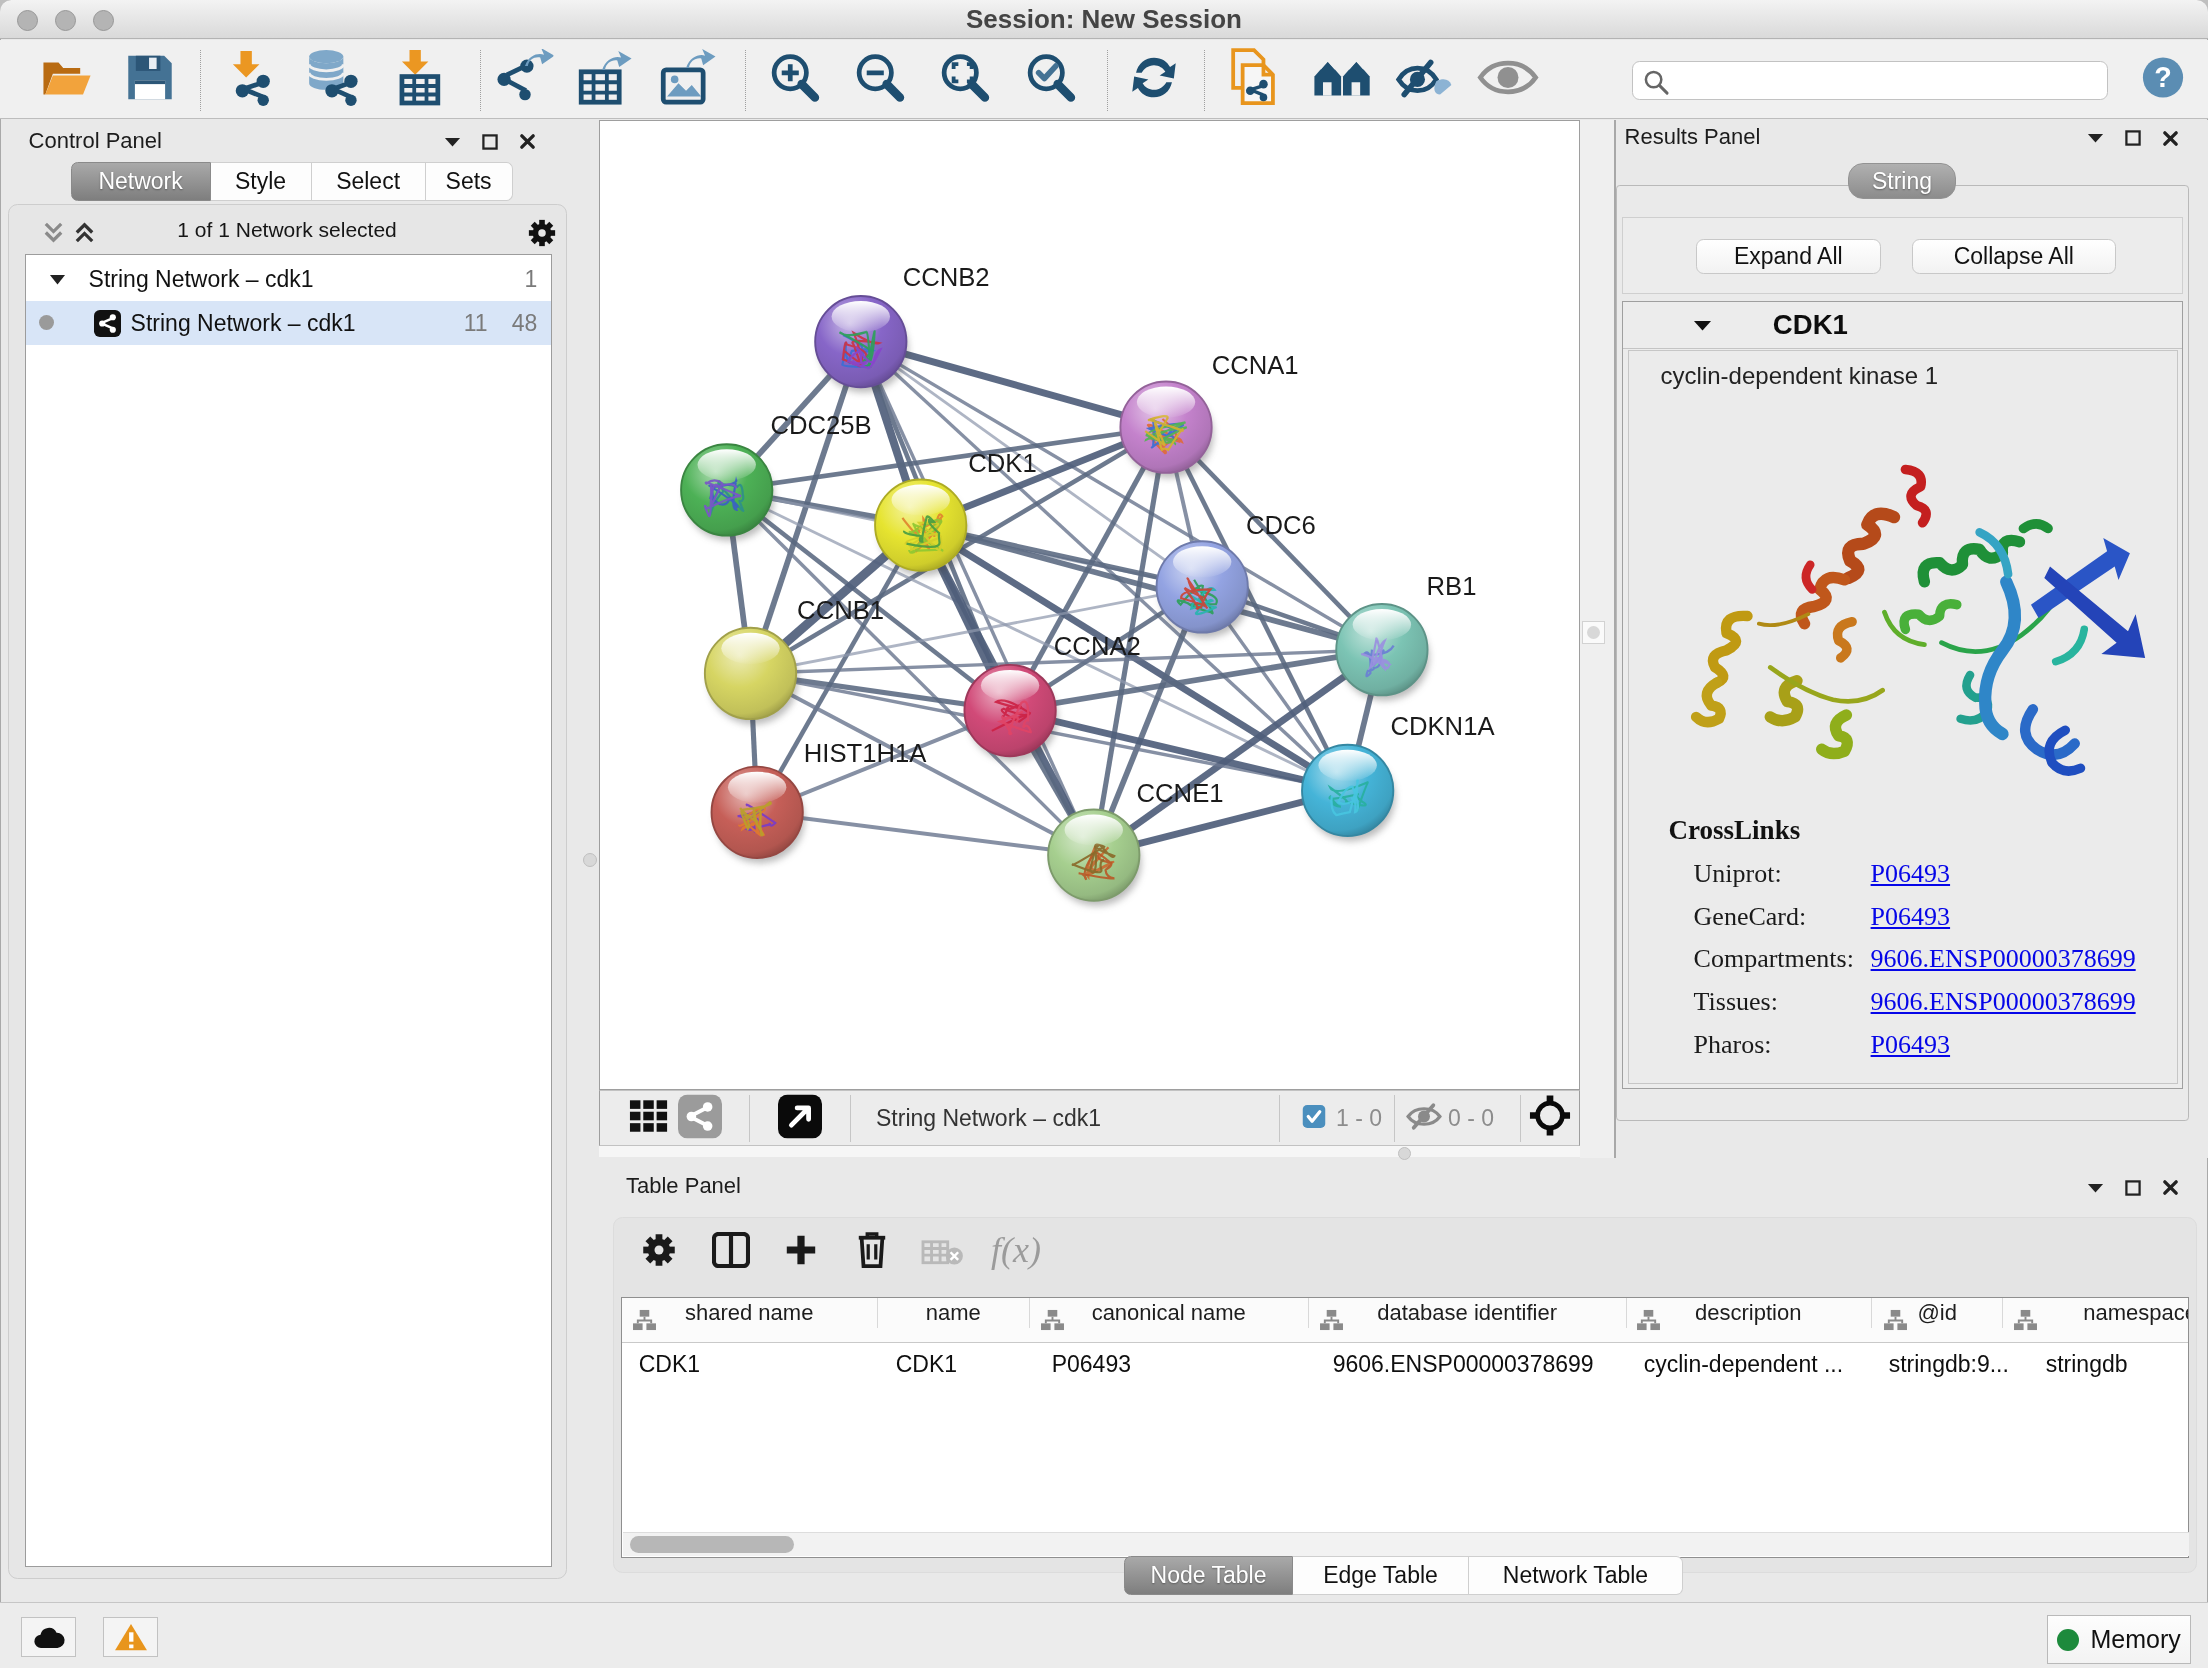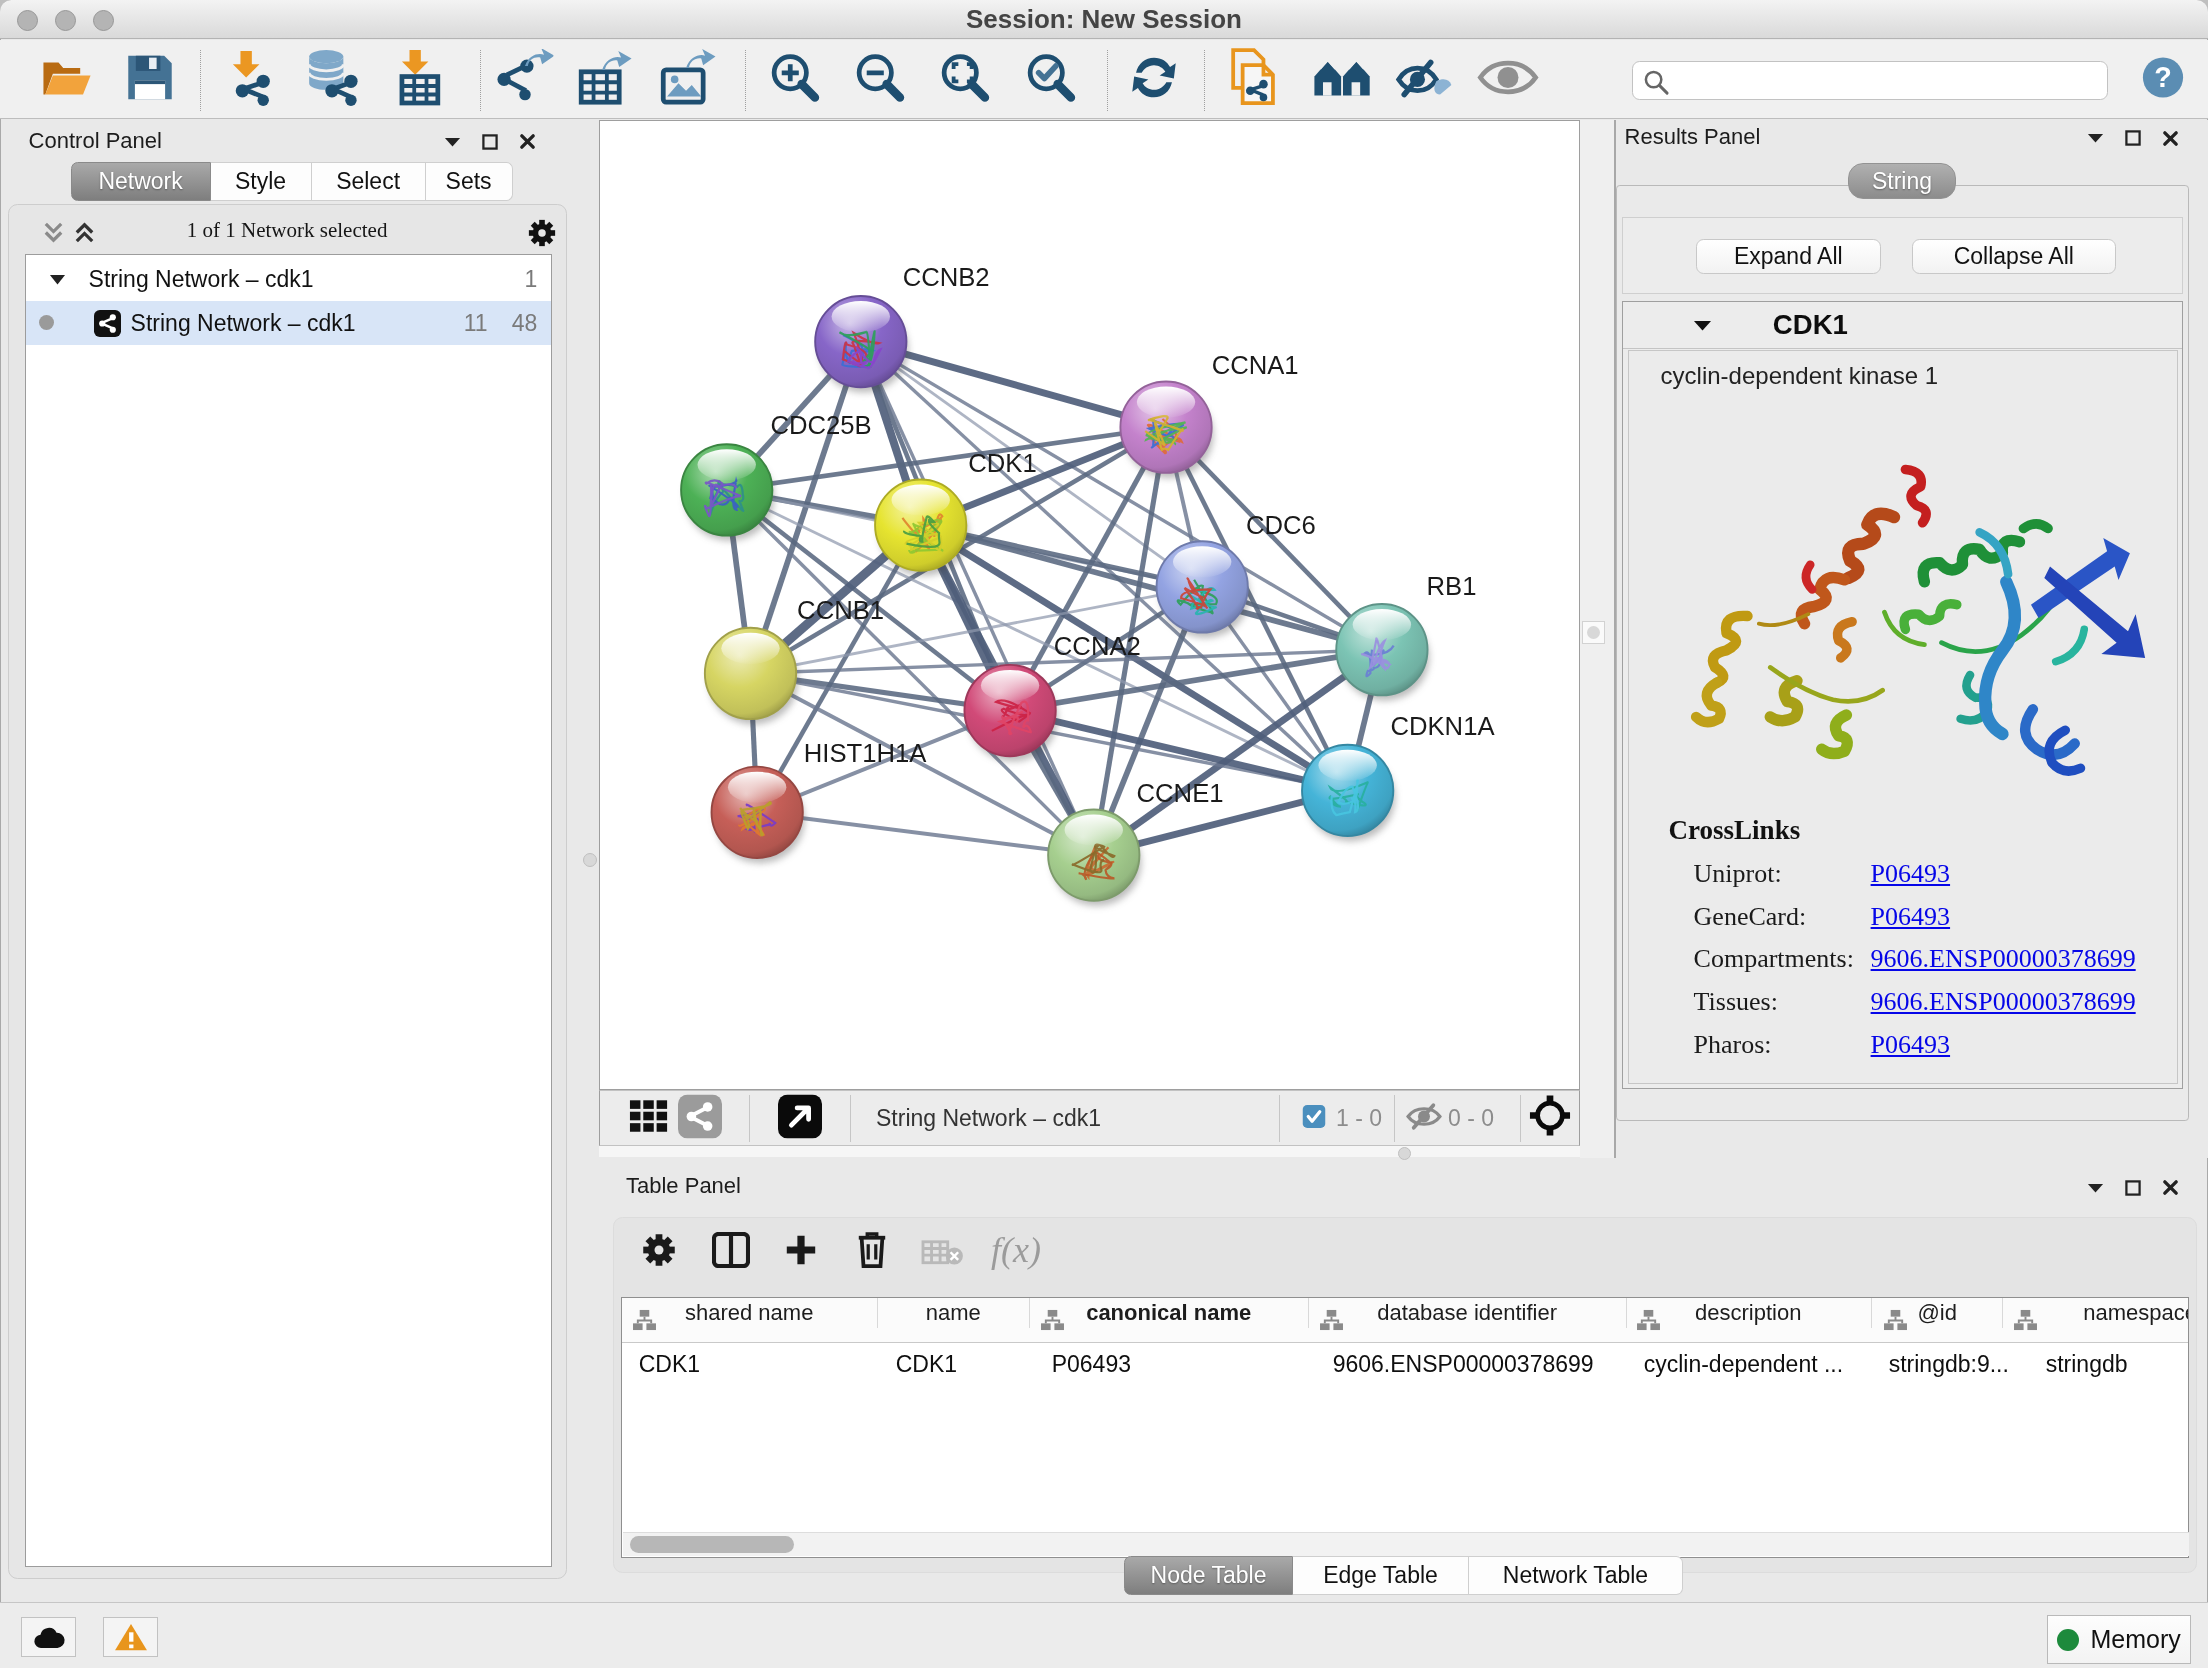--- a/index.html
+++ b/index.html
@@ -29,21 +29,21 @@
   #control-panel{position:absolute;left:7.6px;top:120px;width:559px;height:1459px;}
   #cp-tabs{position:absolute;left:63px;top:42px;height:39px;display:flex;z-index:3;}
   .seg-tab{height:39px;border:1px solid #cfcfcf;border-left:none;background:#fdfdfd;color:#111;
     font-size:23px;display:flex;align-items:center;justify-content:center;}
   .seg-tab:first-child{border-left:1px solid #cfcfcf;border-radius:6.7px 0 0 6.7px;}
   .seg-tab:last-child{border-radius:0 6.7px 6.7px 0;}
   .seg-tab.selected{background:linear-gradient(#a9a9a9,#7e7e7e);color:#fff;border-color:#8a8a8a;
     text-shadow:0 1px 1.9px rgba(0,0,0,.35);}
   #cp-body{position:absolute;left:0;top:84px;width:559px;height:1375px;background:#e6e6e6;
     border:1px solid #cdcdcd;border-radius:9.5px;}
-  #cp-header{position:absolute;left:0;top:9.5px;width:100%;height:38px;font-family:Liberation Serif, serif;}
+  #cp-header{position:absolute;left:0;top:9.5px;width:100%;height:38px;}
   #cp-header-label{position:absolute;left:0;right:0;text-align:center;top:3.8px;font-size:21px;color:#161616;}
   #network-list{position:absolute;left:16px;top:49px;width:527px;height:1313px;background:#fff;border:1px solid #9c9c9c;}
   .tree-row{position:absolute;left:0;width:100%;height:44px;}
   .tree-row .lbl{position:absolute;font-size:23px;color:#111;top:50%;transform:translateY(-50%);}
   .tree-row .cnt{position:absolute;font-size:23px;color:#7a7a7a;top:50%;transform:translateY(-50%);}
   #tree-row-selected{background:#d8e5f7;}
   
   #net-canvas{position:absolute;left:599px;top:120px;width:981px;height:970px;background:#fff;border:1px solid #9e9e9e;}
   #net-toolbar{position:absolute;left:599px;top:1090px;width:981px;height:56px;background:#ececec;
     border:1px solid #c2c2c2;border-left:1px solid #9e9e9e;border-right:1px solid #9e9e9e;}
@@ -866,21 +866,21 @@
                   <rect x="1" y="15" width="10" height="7"></rect>
                   <rect x="15" y="15" width="10" height="7"></rect>
                 </g>
                 <path d="M13 8 v4 M6 15 v-3 h14 v3" fill="none" stroke="#8a8a8a" stroke-width="2"></path>
               </svg>
               <div class="h-label">shared name</div>
             </div>
             <div class="th-cell" style="left: 256px; width: 152px;">
               <div class="h-label">name</div>
             </div>
-            <div class="th-cell" style="left: 408px; width: 279px; font-weight: bold;">
+            <div class="th-cell" style="left: 408px; width: 279px;">
               <svg width="25" height="22" viewBox="0 0 26 23">
                 <g fill="#8a8a8a">
                   <rect x="8" y="1" width="10" height="7"></rect>
                   <rect x="1" y="15" width="10" height="7"></rect>
                   <rect x="15" y="15" width="10" height="7"></rect>
                 </g>
                 <path d="M13 8 v4 M6 15 v-3 h14 v3" fill="none" stroke="#8a8a8a" stroke-width="2"></path>
               </svg>
               <div class="h-label">canonical name</div>
             </div>

